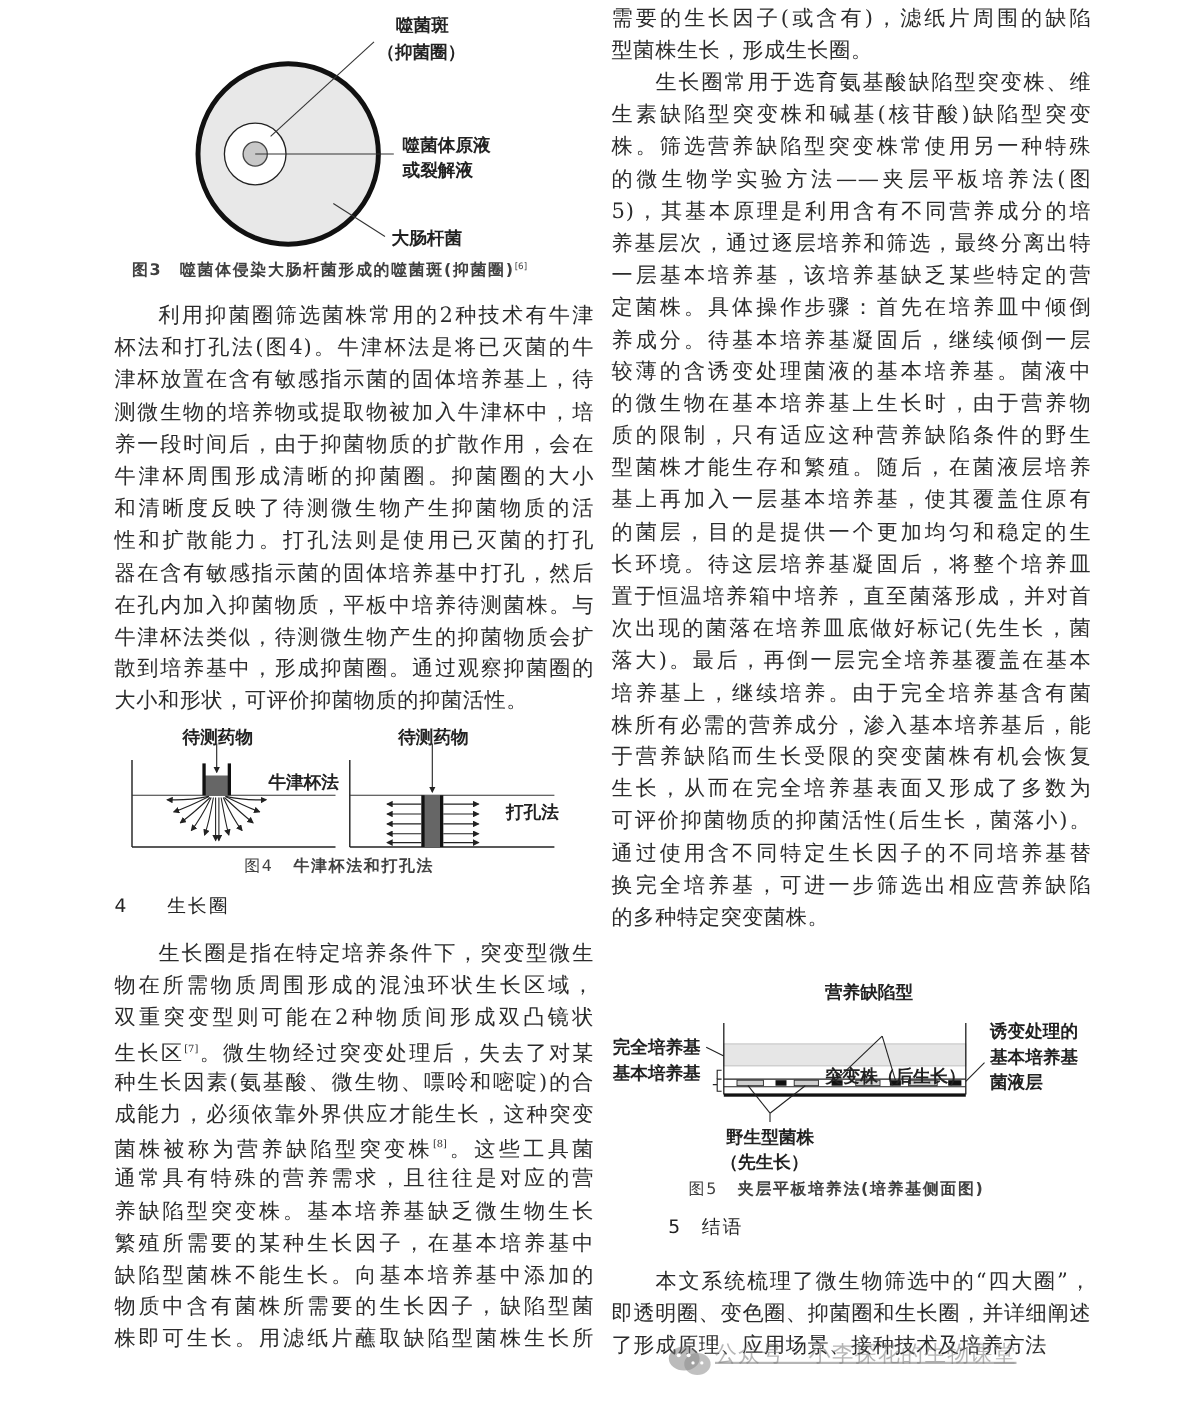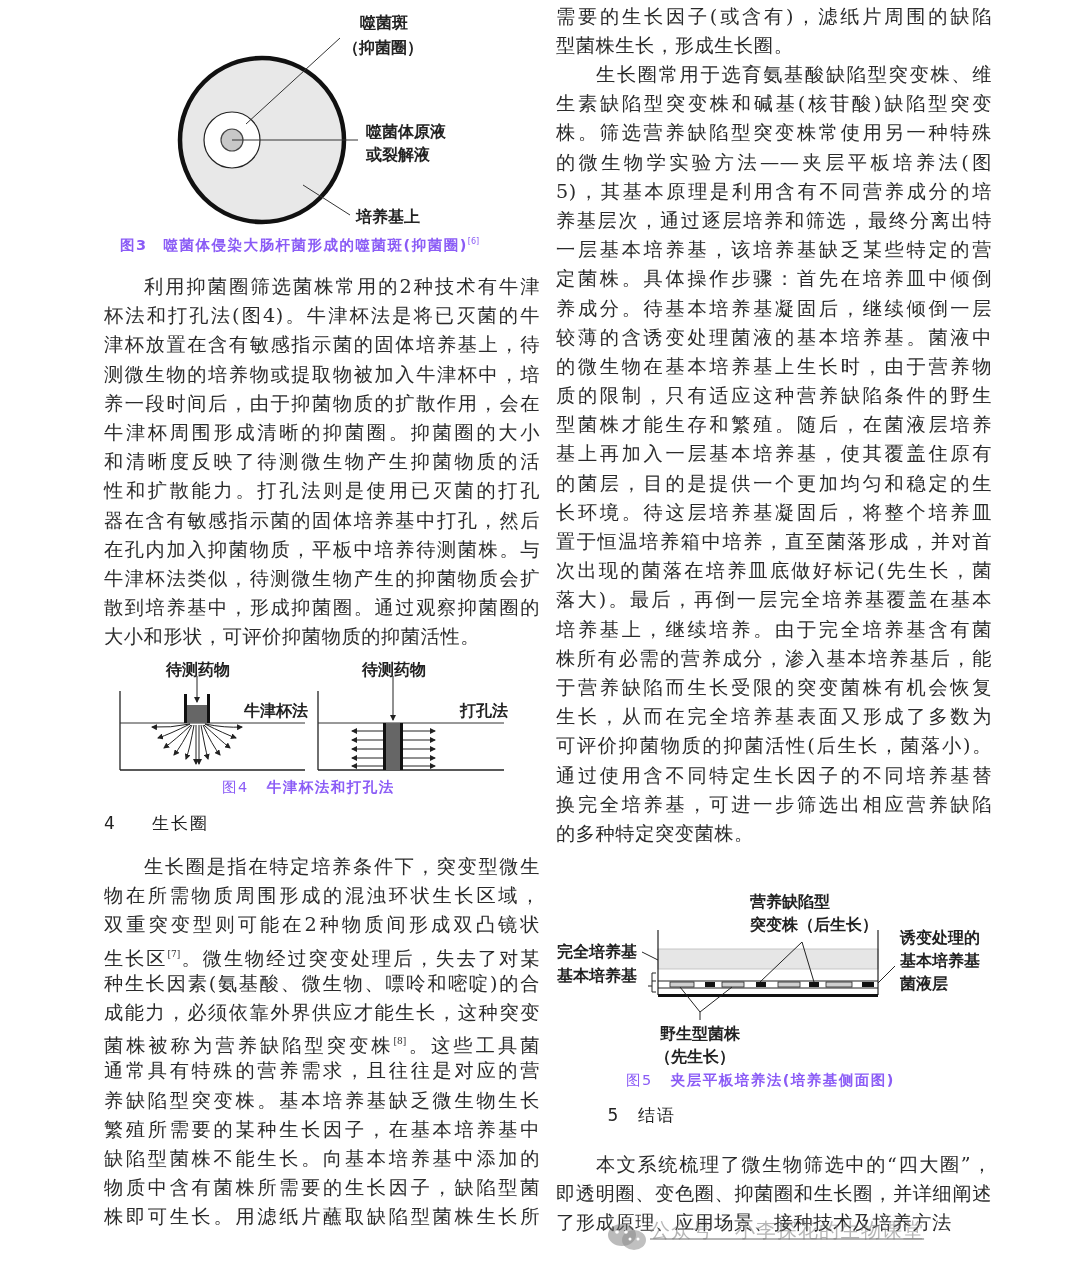--- a/index.html
+++ b/index.html
@@ -20,21 +20,21 @@
   .para .line { display: block; white-space: nowrap; height: 29.2px; text-align: justify; text-align-last: justify; }
   .para .line.last { text-align-last: left; }
   .para .line.indent { padding-left: 40px; }
   .heading {
     position: absolute; left: 0; font-family: "DejaVu Sans", "Liberation Sans", sans-serif;
     font-size: 17px; color: #222; letter-spacing: 2px;
   }
   .heading .num { display: inline-block; width: 48px; }
   .caption {
     position: absolute; font-family: "DejaVu Sans", "Liberation Sans", sans-serif;
-    font-size: 14.5px; color: #8b5cf6; letter-spacing: 1.5px; white-space: nowrap;
+    font-size: 14.5px; color: #404040; letter-spacing: 1.5px; white-space: nowrap;
   }
   .caption sup { font-size: 8px; letter-spacing: 0; }
   .fig-label {
     position: absolute; font-family: "DejaVu Sans", "Liberation Sans", sans-serif;
     font-size: 16px; font-weight: bold; color: #222; white-space: nowrap; line-height: 22px;
   }
   sup.ref { font-size: 9px; vertical-align: 8px; letter-spacing: 0; }
   svg { position: absolute; overflow: visible; }
   .watermark {
     position: absolute; left: 650px; top: 1217px; font-family: "DejaVu Sans", "Liberation Sans", sans-serif;
@@ -50,21 +50,21 @@
   <circle cx="232" cy="140" r="28" fill="#ffffff" stroke="#222" stroke-width="1.2"></circle>
   <circle cx="232" cy="140" r="11" fill="#c8c8c8" stroke="#444" stroke-width="1.2"></circle>
   <line x1="246" y1="124" x2="340" y2="38" stroke="#333" stroke-width="1"></line>
   <line x1="232" y1="140" x2="358" y2="140" stroke="#333" stroke-width="1"></line>
   <line x1="303" y1="185" x2="350" y2="215" stroke="#333" stroke-width="1"></line>
 </svg>
 <div class="fig-label" style="left:360px;top:12px;">噬菌斑</div>
 <div class="fig-label" style="left:343px;top:37px;">（抑菌圈）</div>
 <div class="fig-label" style="left:366px;top:121px;">噬菌体原液</div>
 <div class="fig-label" style="left:366px;top:144px;">或裂解液</div>
-<div class="fig-label" style="left:356px;top:206px;">培养基上</div>
+<div class="fig-label" style="left:356px;top:206px;">大肠杆菌</div>
 <div class="caption" style="left:120px;top:236px;">
   <span style="font-weight:bold;">图3</span><span style="display:inline-block;width:16px;"></span><span style="font-weight:bold;">噬菌体侵染大肠杆菌形成的噬菌斑(抑菌圈)</span><sup>[6]</sup>
 </div>
 
 <div class="col col-left">
   <div class="para" style="top:272px;">
     <span class="line indent">利用抑菌圈筛选菌株常用的2种技术有牛津</span>
     <span class="line">杯法和打孔法(图4)。牛津杯法是将已灭菌的牛</span>
     <span class="line">津杯放置在含有敏感指示菌的固体培养基上，待</span>
     <span class="line">测微生物的培养物或提取物被加入牛津杯中，培</span>
@@ -127,21 +127,21 @@
       <line x1="403" y1="740" x2="435" y2="740" marker-end="url(#ah)"></line>
       <line x1="403" y1="749" x2="435" y2="749" marker-end="url(#ah)"></line>
       <line x1="403" y1="758" x2="435" y2="758" marker-end="url(#ah)"></line>
       <line x1="403" y1="766" x2="435" y2="766" marker-end="url(#ah)"></line>
     </g>
   </g>
 </svg>
 <div class="fig-label" style="left:166px;top:659px;">待测药物</div>
 <div class="fig-label" style="left:244px;top:700px;">牛津杯法</div>
 <div class="fig-label" style="left:362px;top:659px;">待测药物</div>
-<div class="fig-label" style="left:460px;top:700px;">打孔法</div>
+<div class="fig-label" style="left:460px;top:728px;">打孔法</div>
 <div class="caption" style="left:222px;top:778px;">
   <span>图4</span><span style="display:inline-block;width:18px;"></span><span style="font-weight:bold;">牛津杯法和打孔法</span>
 </div>
 
 <div class="heading" style="left:104px;top:812px;">
   <span class="num">4</span><span>生长圈</span>
 </div>
 <div class="col col-left">
   <div class="para" style="top:852px;">
     <span class="line indent">生长圈是指在特定培养条件下，突变型微生</span>
@@ -221,21 +221,21 @@
     <line x1="700" y1="1012" x2="680" y2="987"></line>
     <line x1="700" y1="1012" x2="732" y2="987"></line>
     <line x1="700" y1="1012" x2="700" y2="1020"></line>
     <line x1="642" y1="952" x2="658" y2="960"></line>
     <path d="M656,973 L652,973 L652,981"></path>
     <path d="M656,981 L652,981 L652,992 L656,992 M652,986 L648,986"></path>
     <line x1="878" y1="983" x2="895" y2="966"></line>
   </g>
 </svg>
 <div class="fig-label" style="left:750px;top:891px;">营养缺陷型</div>
-<div class="fig-label" style="left:750px;top:914px;">突变株（后生长）</div>
+<div class="fig-label" style="left:750px;top:968px;">突变株（后生长）</div>
 <div class="fig-label" style="left:557px;top:941px;">完全培养基</div>
 <div class="fig-label" style="left:557px;top:965px;">基本培养基</div>
 <div class="fig-label" style="left:900px;top:927px;">诱变处理的</div>
 <div class="fig-label" style="left:900px;top:950px;">基本培养基</div>
 <div class="fig-label" style="left:900px;top:973px;">菌液层</div>
 <div class="fig-label" style="left:660px;top:1023px;">野生型菌株</div>
 <div class="fig-label" style="left:655px;top:1046px;">（先生长）</div>
 <div class="caption" style="left:626px;top:1071px;">
   <span>图5</span><span style="display:inline-block;width:18px;"></span><span style="font-weight:bold;">夹层平板培养法(培养基侧面图)</span>
 </div>

